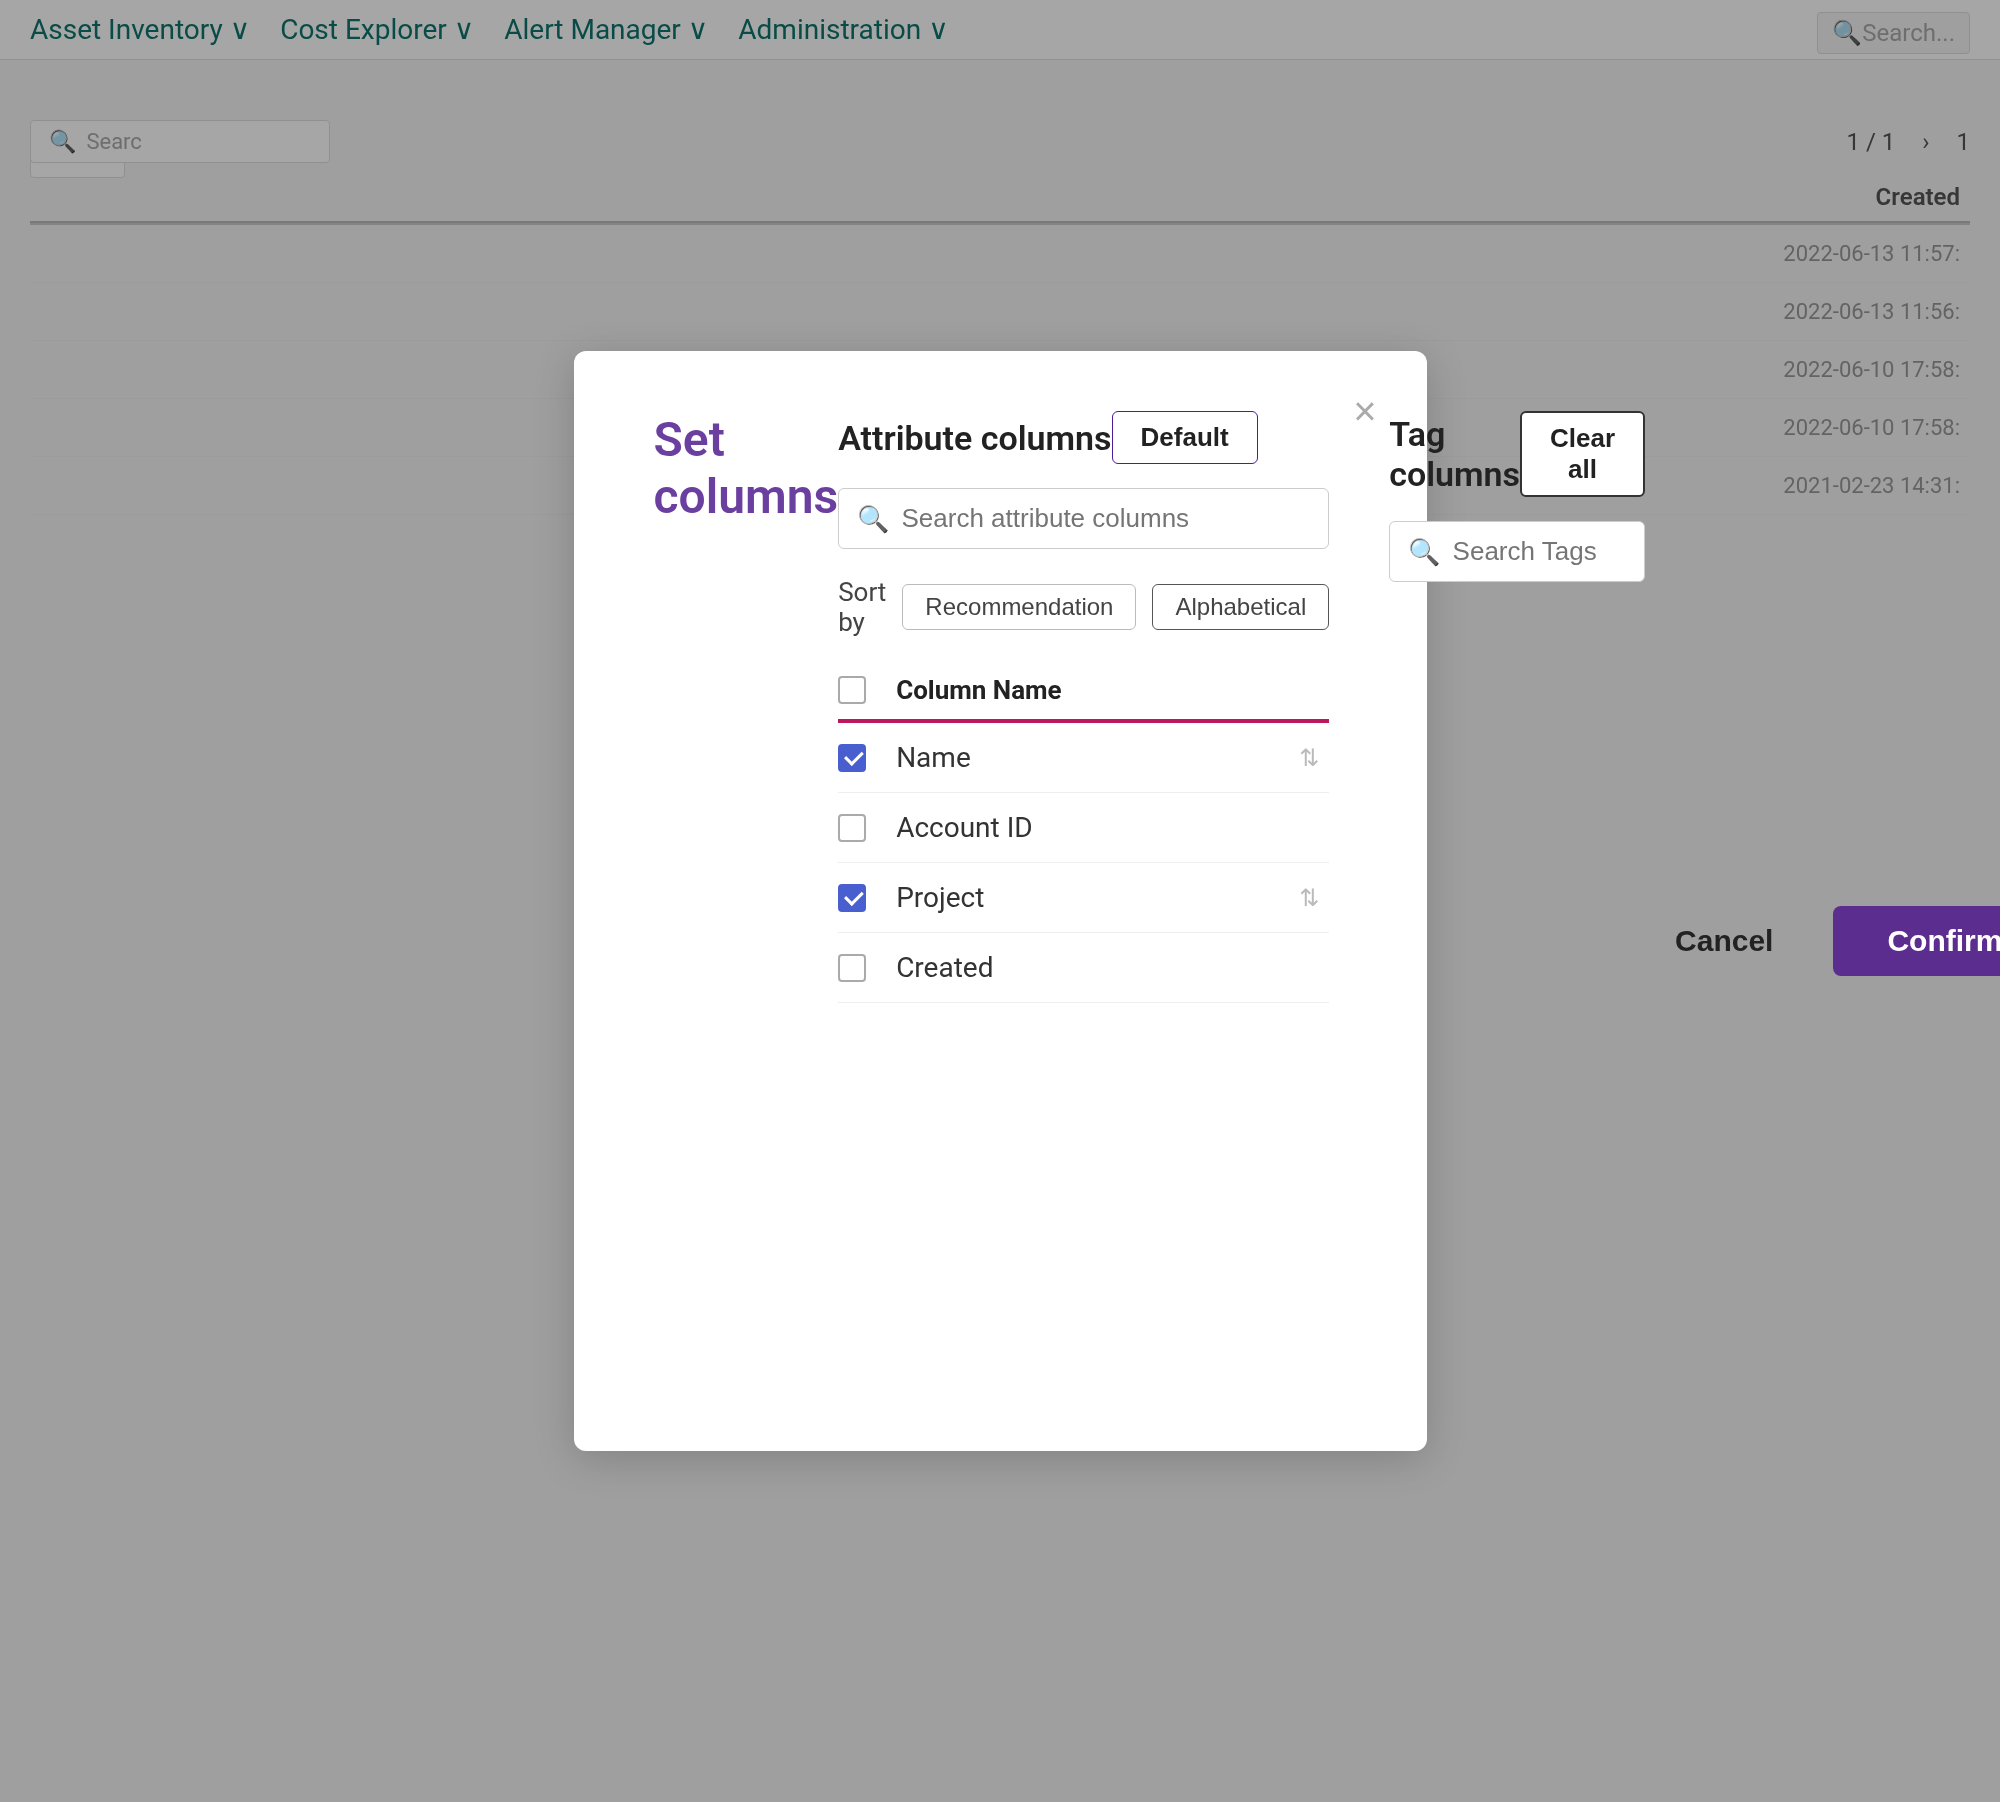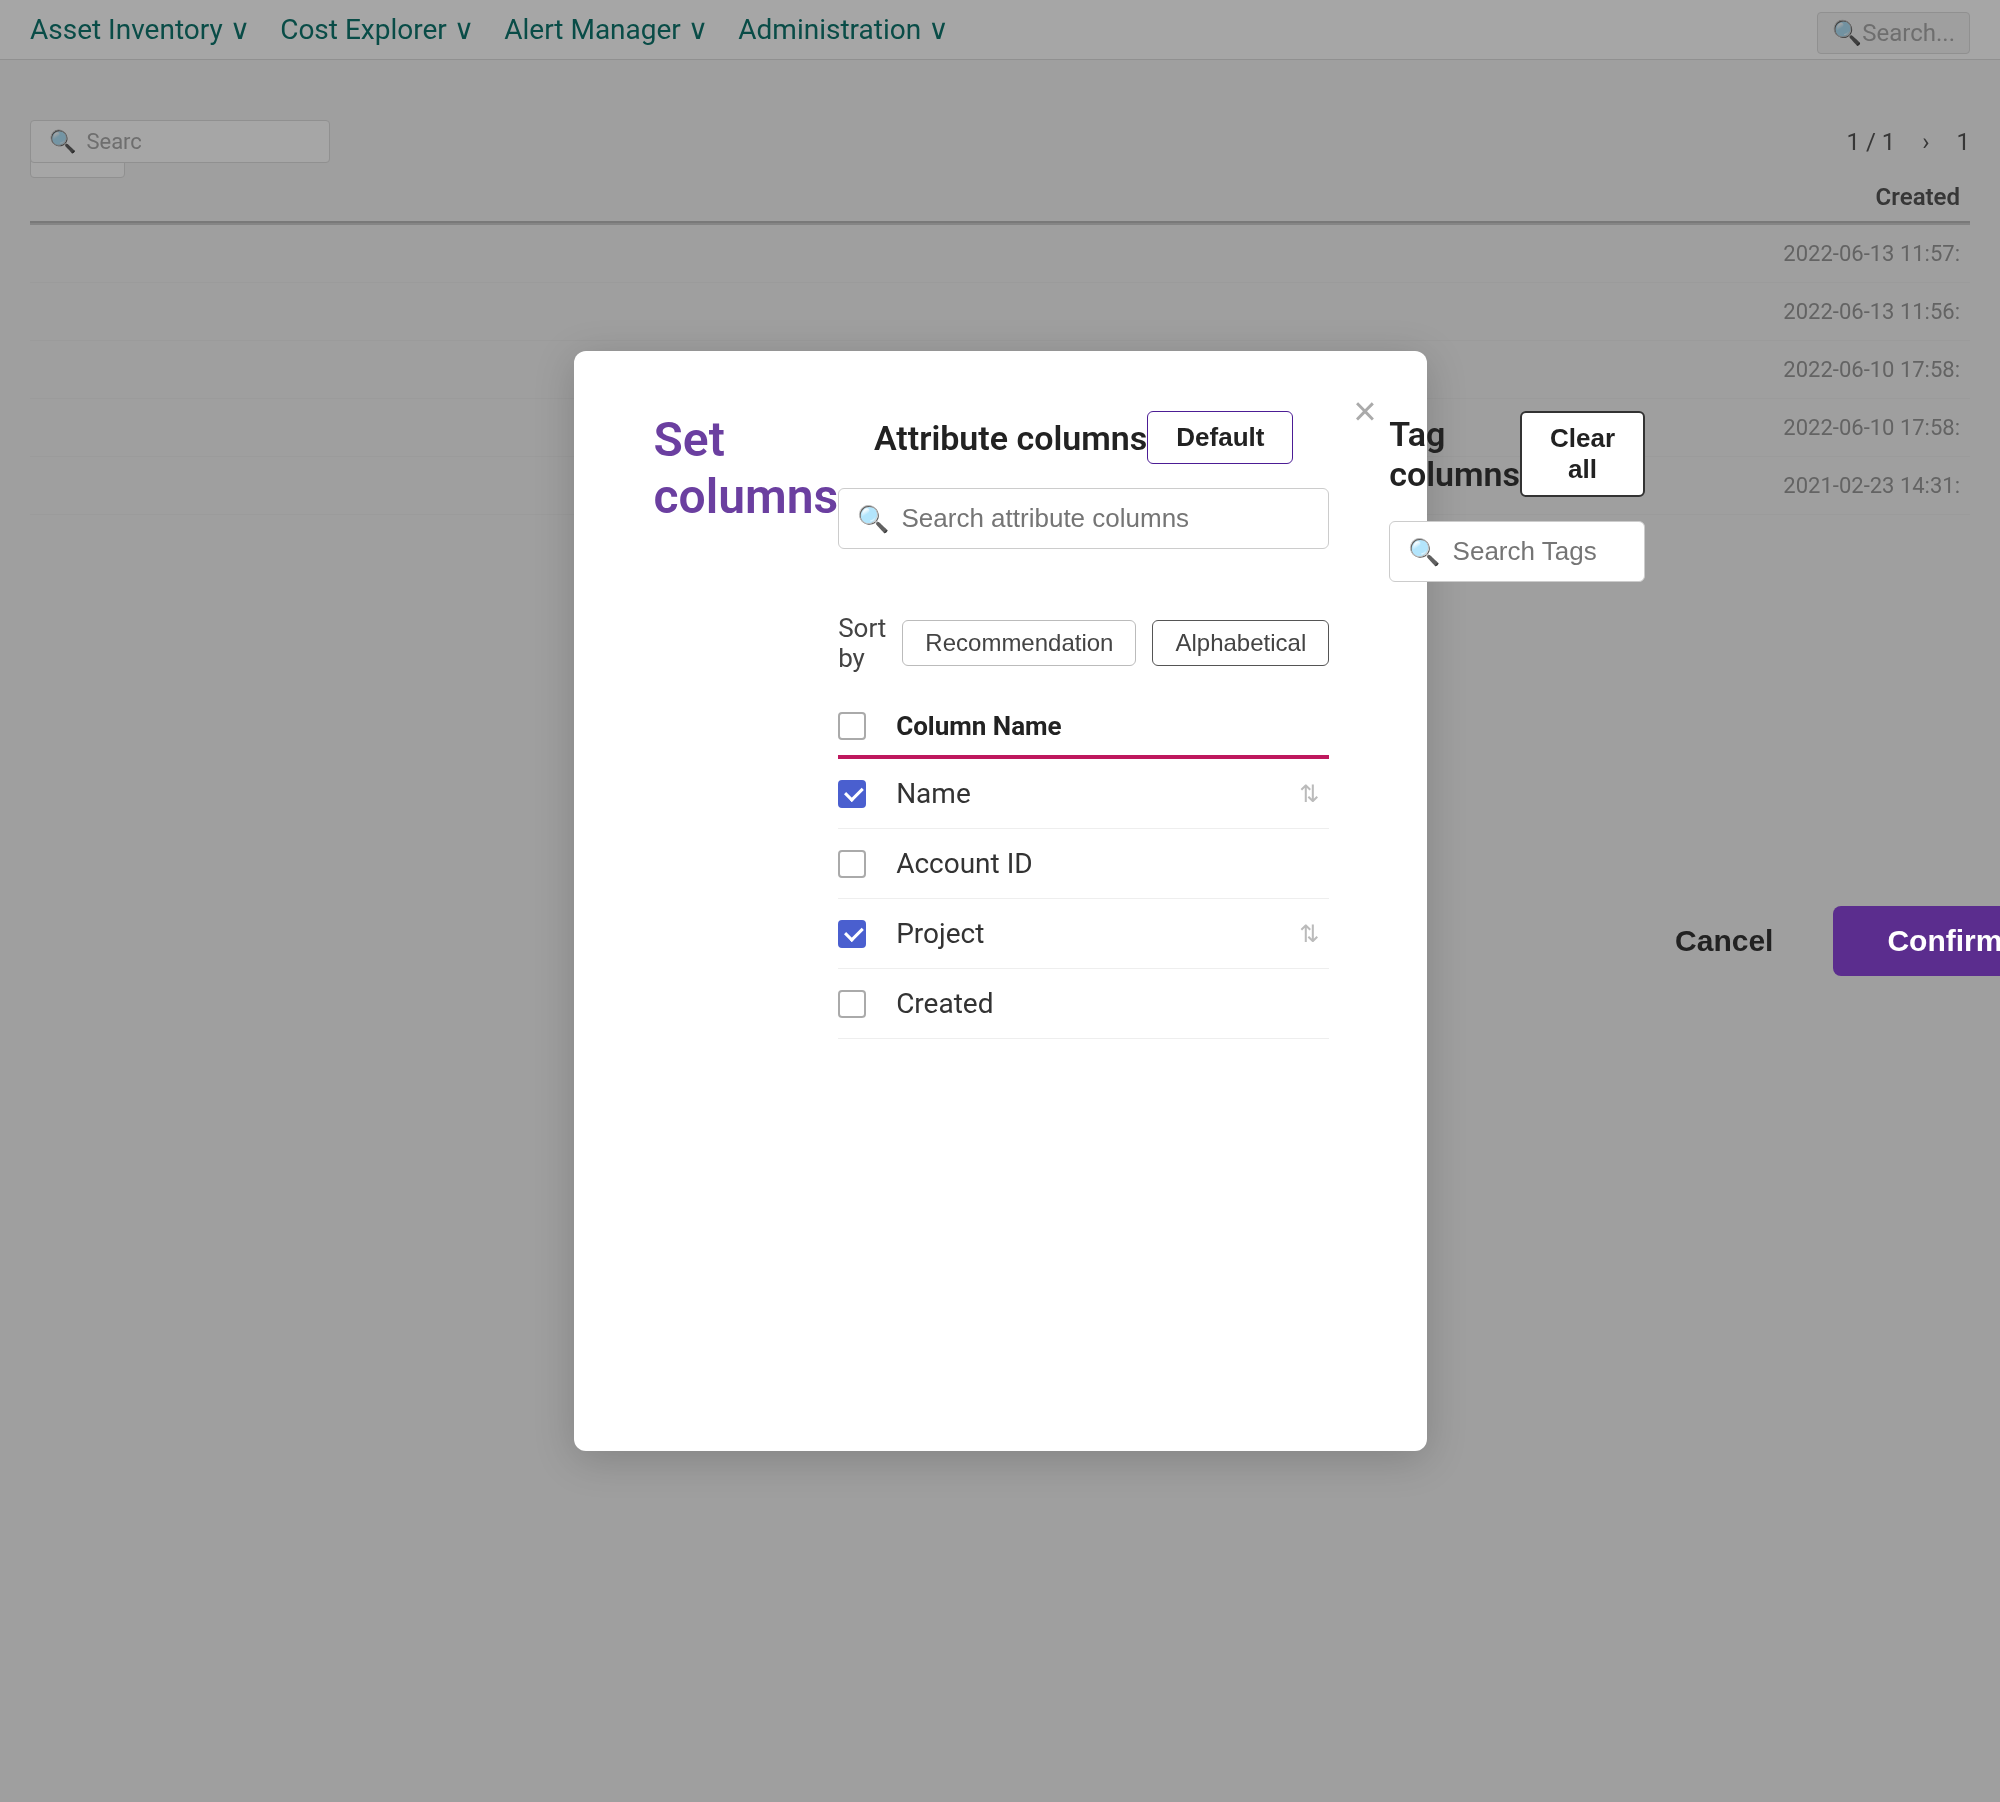--- a/index.html
+++ b/index.html
@@ -109,21 +109,21 @@
     
     .attribute-col {
       flex: 1;
       display: flex;
       flex-direction: column;
     }
 
     .col-header {
       display: flex;
       align-items: center;
-      justify-content: center;
+      justify-content: flex-start;
       margin-bottom: 24px;
     }
 
     .col-title {
       font-size: 34px;
       font-weight: 600;
       color: #222;
     }
 
     .btn-default {
@@ -171,21 +171,20 @@
       color: #666;
       background: transparent;
       width: 100%;
     }
 
     .sort-row {
       display: flex;
       align-items: center;
       gap: 16px;
       margin-bottom: 24px;
-      margin-top: 36px;
     }
 
     .sort-label {
       font-size: 26px;
       color: #444;
     }
 
     .sort-btn {
       border: 1.5px solid #bbb;
       background: #fff;

